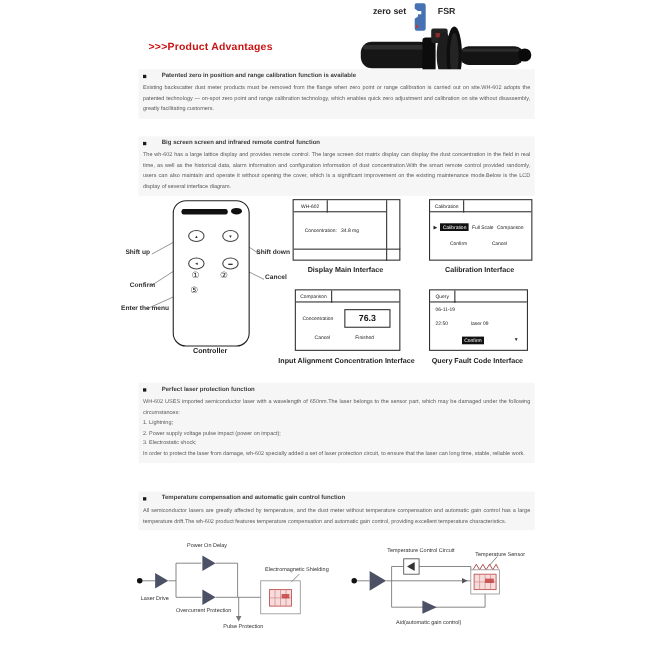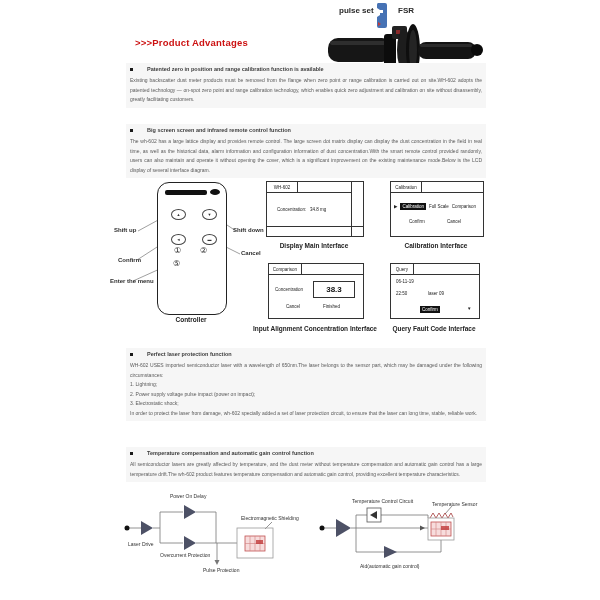--- a/index.html
+++ b/index.html
@@ -31,21 +31,21 @@
   .valbox{border:1px solid #333;display:flex;align-items:center;justify-content:center;
           font-size:8px;font-weight:700;color:#111;}
   .diag-label{font-size:5px;color:#333;white-space:nowrap;}
   svg{display:block;}
 </style>
 </head>
 <body>
 
 <div id="stage">
 
-  <span class="abs hdr-label" style="left:339px;top:6px;">pulse set</span>
+  <span class="abs hdr-label" style="left:339px;top:6px;">zero set</span>
   <svg class="abs" style="left:374px;top:2px;" width="14" height="27" viewBox="0 0 14 27">
     <path d="M4 1 h7 a2 2 0 0 1 2 2 v21 a2 2 0 0 1 -2 2 h-6 a2 2 0 0 1 -2 -2 v-9 l3 -2 v-5 l-3 -2 v-3 a2 2 0 0 1 1 -2 z" fill="#4672b4"></path>
     <rect x="5" y="8" width="4" height="3" fill="#fff"></rect>
     <path d="M4 20 l3 2 l-3 2 z" fill="#c03a3a"></path>
   </svg>
   <span class="abs hdr-label" style="left:398px;top:6px;">FSR</span>
 
   <svg class="abs" style="left:326px;top:21px;" width="160" height="56" viewBox="0 0 160 56">
     <rect x="2" y="17" width="64" height="24" rx="10" fill="#161616"></rect>
     <rect x="4" y="20" width="58" height="4" rx="2" fill="#2e2e2e"></rect>
@@ -139,21 +139,21 @@
     </div>
     <span class="abs ifsmall" style="left:18px;top:37px;">Confirm</span>
     <span class="abs ifsmall" style="left:56px;top:37px;">Cancel</span>
   </div>
   <div class="abs caption" style="left:384px;top:242px;width:104px;">Calibration Interface</div>
 
   <div class="abs ifbox" style="left:268px;top:263px;width:94px;height:54px;">
     <div class="abs iftab" style="left:0;top:0;width:32px;height:10px;">Comparison</div>
     <div class="abs ifline" style="left:32px;top:0;width:62px;height:10px;"></div>
     <span class="abs ifsmall" style="left:6px;top:23px;">Concentration</span>
-    <div class="abs valbox" style="left:44px;top:17px;width:40px;height:15px;">38.3</div>
+    <div class="abs valbox" style="left:44px;top:17px;width:40px;height:15px;">76.3</div>
     <span class="abs ifsmall" style="left:17px;top:40px;">Cancel</span>
     <span class="abs ifsmall" style="left:54px;top:40px;">Finished</span>
   </div>
   <div class="abs caption" style="left:246px;top:325px;width:138px;">Input Alignment Concentration Interface</div>
 
   <div class="abs ifbox" style="left:390px;top:263px;width:88px;height:54px;">
     <div class="abs iftab" style="left:0;top:0;width:22px;height:10px;">Query</div>
     <div class="abs ifline" style="left:22px;top:0;width:66px;height:10px;"></div>
     <span class="abs ifsmall" style="left:5px;top:15px;">06-11-19</span>
     <span class="abs ifsmall" style="left:5px;top:27px;">22:50</span>

